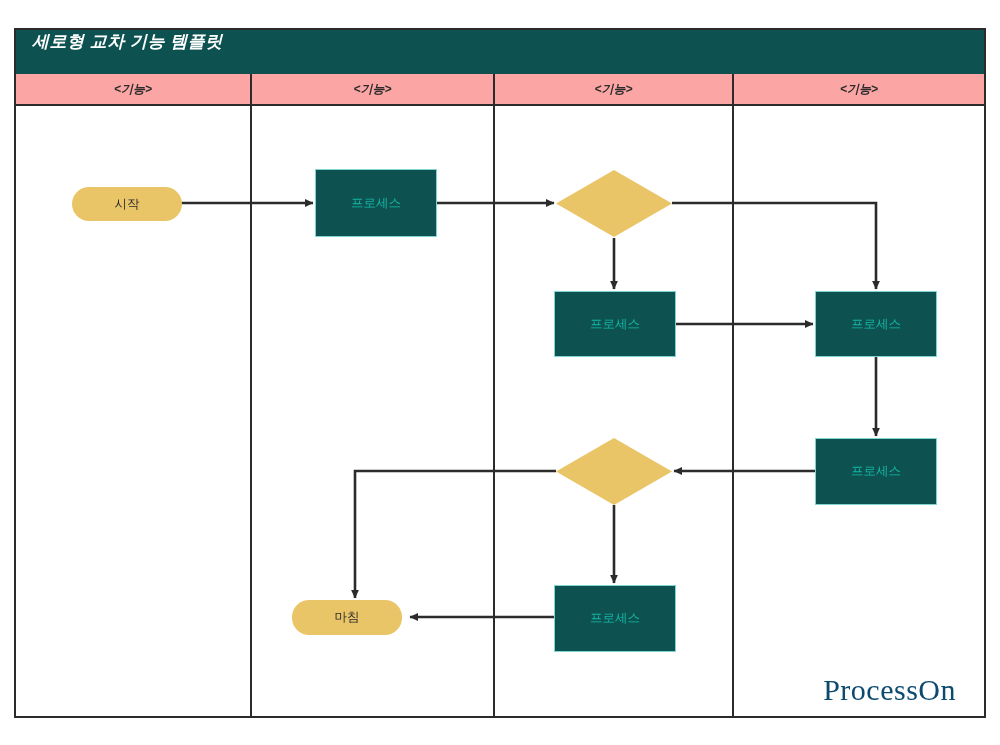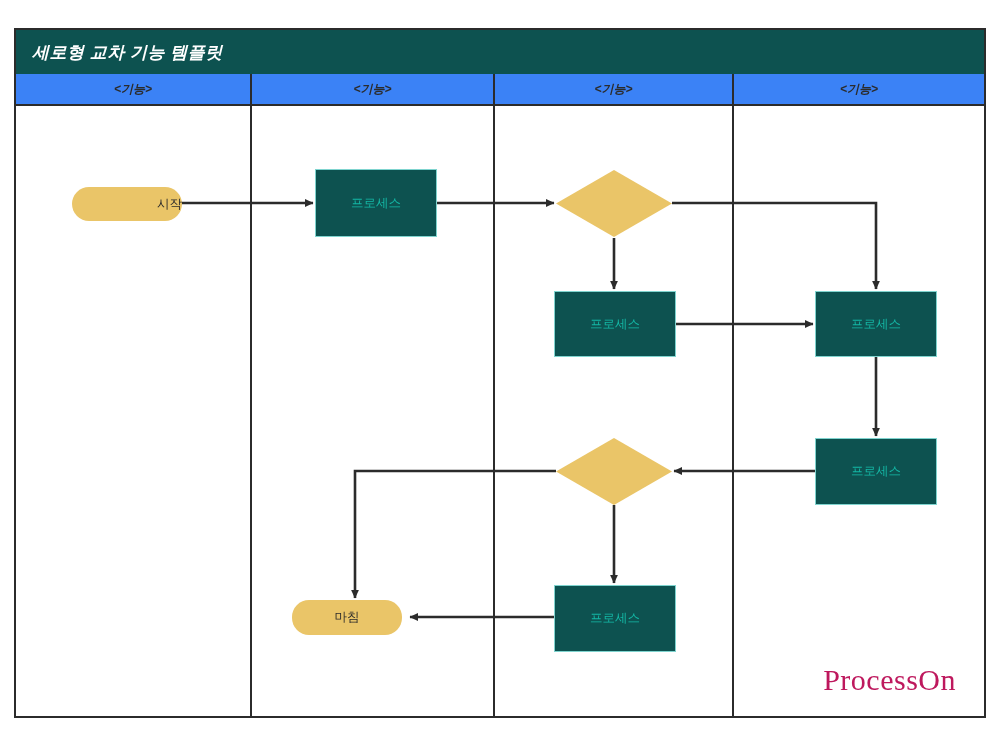--- a/index.html
+++ b/index.html
@@ -34,21 +34,21 @@
   
   #title-bar {
     position: absolute;
     left: 0;
     top: 0;
     width: 100%;
     height: 44px;
     background: #0d5250;
     box-sizing: border-box;
     display: flex;
-    align-items: center;
+    align-items: flex-start;
   }
   #title-text {
     color: #ffffff;
     font-size: 17px;
     font-weight: bold;
     font-style: italic;
     letter-spacing: 0.5px;
     padding-left: 16px;
     white-space: nowrap;
   }
@@ -59,21 +59,21 @@
     left: 0;
     top: 44px;
     width: 100%;
     height: 32px;
     display: flex;
     box-sizing: border-box;
     border-bottom: 2px solid #2b2b2b;
   }
   .lane-header-cell {
     height: 100%;
-    background: #3b82f6;
+    background: #fca5a5;
     box-sizing: border-box;
     border-right: 2px solid #2b2b2b;
     display: flex;
     align-items: center;
     justify-content: center;
     color: #2b2b2b;
     font-size: 12px;
     font-style: italic;
     font-weight: bold;
   }
@@ -130,24 +130,24 @@
 
   .node-decision {
     background: transparent;
   }
   .node-decision svg { display: block; }
 
   
   #watermark {
     position: absolute;
     right: 44px;
-    bottom: 48px;
+    bottom: 38px;
     font-family: "Liberation Serif", serif;
     font-size: 30px;
-    color: #be185d;
+    color: #0c4a6e;
     letter-spacing: 0.5px;
     user-select: none;
   }
 </style>
 </head>
 <body>
 
 <div id="canvas">
 
   <div id="diagram-frame">
@@ -206,21 +206,21 @@
       <path d="M614,505 L614,583"></path>
 
       <path d="M556,471 L355,471 L355,598"></path>
 
       <path d="M554,617 L410,617"></path>
     </g>
   </svg>
 
   <div id="nodes-layer">
 
-    <div class="node node-terminator" style="left:72px; top:187px; width:110px; height:34px;justify-content:flex-end;">
+    <div class="node node-terminator" style="left:72px; top:187px; width:110px; height:34px;">
       <span>시작</span>
     </div>
 
     <div class="node node-process" style="left:315px; top:169px; width:122px; height:68px;">
       <span>프로세스</span>
     </div>
 
     <div class="node node-decision" style="left:556px; top:170px; width:116px; height:67px;">
       <svg width="116" height="67" viewBox="0 0 116 67">
         <polygon points="58,0 116,33.5 58,67 0,33.5" fill="#eac568"></polygon>

